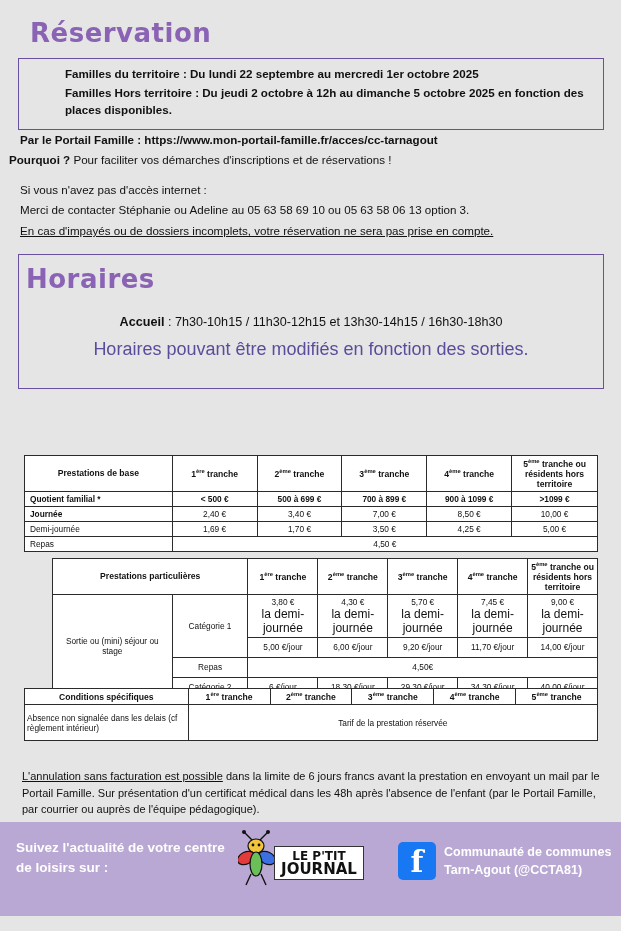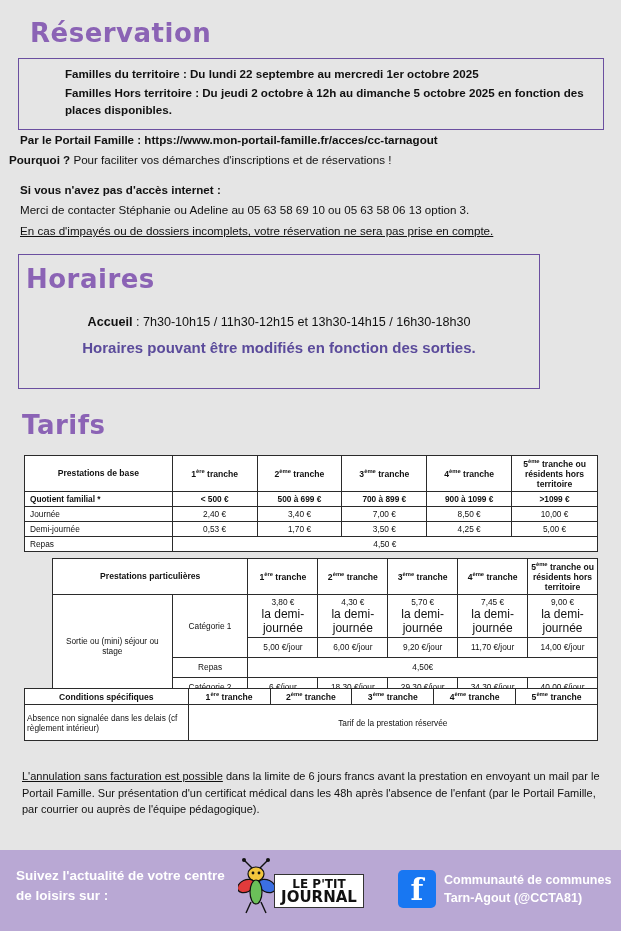--- a/index.html
+++ b/index.html
@@ -39,37 +39,37 @@
     padding-left: 37px;
   }
 
   .r-line { position: absolute; font-size: 11.6px; color: #111; }
   #portail-line { left: 20px; top: 133px; font-weight: bold; }
   #portail-line .url { font-weight: bold; }
   #pourquoi-line { left: 9px; top: 153px; }
   #pourquoi-line b { font-weight: bold; }
   #pourquoi-line span.rest { font-weight: normal; }
 
-  #no-internet-title { left: 20px; top: 183px; font-weight: bold; }
+  #no-internet-title { left: 20px; top: 183px; font-weight: normal; }
   #contact-line { left: 20px; top: 203px; font-weight: normal; }
   #impayes-line { left: 20px; top: 224px; font-weight: normal; text-decoration: underline; }
 
   
   #horaires-box {
-    position: absolute; left: 18px; top: 254px; width: 522px; height: 135px;
+    position: absolute; left: 18px; top: 254px; width: 586px; height: 135px;
     border: 1px solid #6b4fa0;
   }
   #accueil-line {
     position: absolute; left: 0; right: 0; top: 60px;
     text-align: center; font-size: 12.6px; color: #111;
   }
   #accueil-line b { font-weight: bold; }
   #horaires-note {
     position: absolute; left: 0; right: 0; top: 84px;
-    text-align: center; font-size: 15px; color: #5b4b9b; font-weight: bold;
+    text-align: center; font-size: 18px; color: #5b4b9b; font-weight: normal;
   }
 
   
   table {
     border-collapse: collapse;
     font-size: 8.3px;
     color: #111;
     background: #fff;
   }
   table td, table th {
@@ -101,21 +101,21 @@
 
   
   #annulation {
     position: absolute; left: 22px; top: 768px; width: 578px;
     font-size: 11px; color: #111; line-height: 1.5;
   }
   #annulation u { text-decoration: underline; }
 
   
   #footer {
-    position: absolute; left: 0; top: 850px; width: 621px; height: 81px;
+    position: absolute; left: 0; top: 822px; width: 621px; height: 94px;
     background: #b9a8d4;
     padding-left: 15px;
   }
   #footer-text {
     position: absolute; left: 16px; top: 16px; width: 210px;
     color: #ffffff; font-weight: bold; font-size: 13.5px; line-height: 1.45;
   }
   #journal-logo {
     position: absolute; left: 238px; top: 8px; width: 128px; height: 64px;
   }
@@ -164,21 +164,20 @@
   <div class="r-line" id="impayes-line">En cas d'impayés ou de dossiers incomplets, votre réservation ne sera pas prise en compte.</div>
 
   <div class="section-title" id="horaires-title">Horaires</div>
   <div id="horaires-box">
     <div id="accueil-line">
       <b>Accueil</b><span> : 7h30-10h15 / 11h30-12h15 et 13h30-14h15 / 16h30-18h30</span>
     </div>
     <div id="horaires-note">Horaires pouvant être modifiés en fonction des sorties.</div>
   </div>
 
-  <div class="section-title" id="tarifs-title">Tarifs</div>
 
   <div class="tbl-wrap" id="table-base">
     <table>
       <colgroup>
         <col style="width:148px">
           <col style="width:85px">
           <col style="width:85px">
         <col style="width:85px">
           <col style="width:85px">
           <col style="width:86px">
@@ -194,30 +193,30 @@
       </tr>
       <tr>
         <td class="lbl">Quotient familial *</td>
         <td style="font-weight:bold">&lt; 500 €</td>
         <td style="font-weight:bold">500 à 699 €</td>
         <td style="font-weight:bold">700 à 899 €</td>
         <td style="font-weight:bold">900 à 1099 €</td>
         <td style="font-weight:bold">&gt;1099 €</td>
       </tr>
       <tr>
-        <td class="lbl" style="font-weight:normal">Journée</td>
+        <td class="lbl" style="font-weight:bold">Journée</td>
         <td>2,40 €</td>
         <td>3,40 €</td>
         <td>7,00 €</td>
         <td>8,50 €</td>
         <td>10,00 €</td>
       </tr>
       <tr>
         <td class="lbl" style="font-weight:normal">Demi-journée</td>
-        <td>0,53 €</td>
+        <td>1,69 €</td>
         <td>1,70 €</td>
         <td>3,50 €</td>
         <td>4,25 €</td>
         <td>5,00 €</td>
       </tr>
       <tr>
         <td class="lbl" style="font-weight:normal">Repas</td>
         <td colspan="5">4,50 €</td>
       </tr>
     </tbody>

